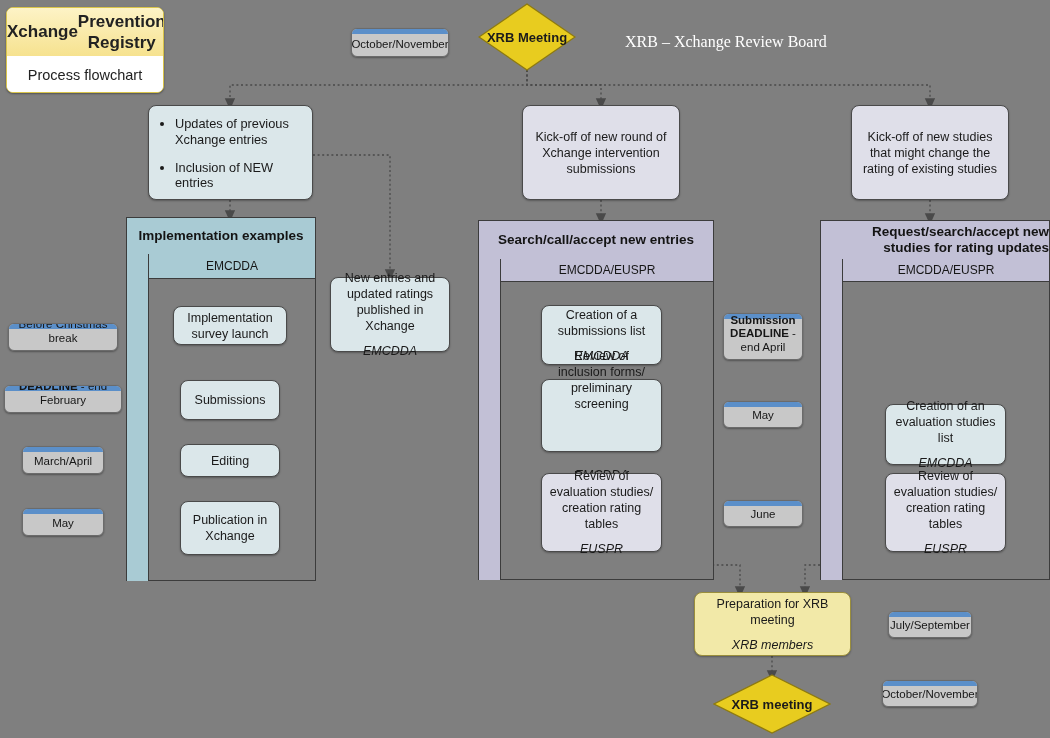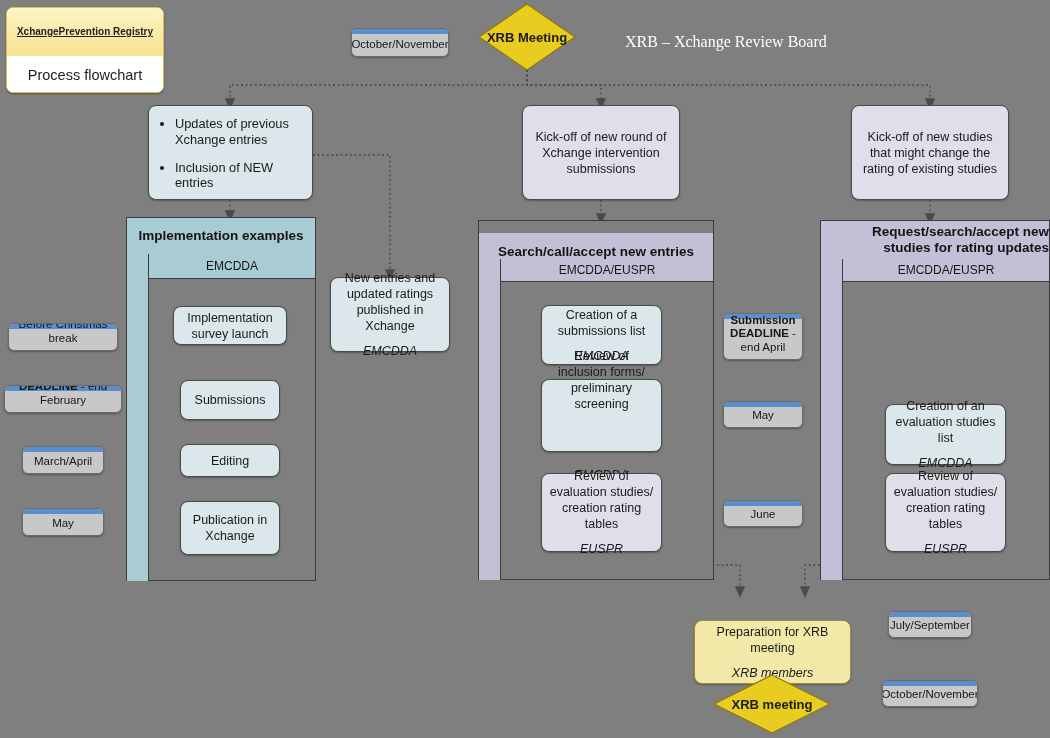--- a/index.html
+++ b/index.html
@@ -17,24 +17,23 @@
 
   
   .legend{
     left:6px;top:7px;width:158px;height:86px;
     border:1px solid #d9c44a;border-radius:7px;
     background:#ffffff;overflow:hidden;
     box-shadow:0 1px 2px rgba(0,0,0,.35);
   }
   .legend .lg-top{
     height:48px;background:linear-gradient(#fdf3c6,#f6e28f);
-    display:flex;align-items:center;justify-content:center;
-    font-size:10px;font-weight:600;line-height:1.25;text-align:center;
+    display:flex;align-items:center;justify-content:flex-start;
+    font-size:17px;font-weight:600;line-height:1.25;text-align:center;
     color:#222;
-    text-decoration:underline;
   }
   .legend .lg-bot{
     height:37px;display:flex;align-items:center;justify-content:center;
     font-size:14.5px;color:#222;background:#fff;
   }
 
   
   .diamond{display:flex;align-items:center;justify-content:center;}
   .diamond .dlabel{
     position:relative;z-index:2;font-weight:bold;font-size:13px;color:#1b1b1b;
@@ -48,21 +47,21 @@
   .box{
     border:1px solid #4a4a4a;border-radius:8px;
     display:flex;flex-direction:column;align-items:center;justify-content:center;
     text-align:center;font-size:12.5px;line-height:1.28;
     box-shadow:0 1px 2px rgba(0,0,0,.3);
     padding:5px 7px;
   }
   .box .sub{font-style:italic;margin-top:9px;}
   .box.blue{background:#dbe7ea;}
   .box.lilac{background:#dfdfe9;}
-  .box.yellow{background:#f2e9a8;border-color:#9a8e3c;margin-top:28px;}
+  .box.yellow{background:#f2e9a8;border-color:#9a8e3c;}
 
   .bullets{
     align-items:flex-start;justify-content:center;text-align:left;
     padding:8px 10px 8px 8px;
   }
   .bullets ul{margin:0;padding-left:18px;}
   .bullets li{margin:4px 0 12px 0;font-size:12.8px;line-height:1.25;}
   .bullets li:last-child{margin-bottom:2px;}
 
   
@@ -203,21 +202,21 @@
     <span>Submissions</span>
   </div>
   <div class="node box blue" style="left:180px;top:444px;width:100px;height:33px;">
     <span>Editing</span>
   </div>
   <div class="node box blue" style="left:180px;top:501px;width:100px;height:54px;">
     <span>Publication in Xchange</span>
   </div>
 
   <div class="node panel lilacP" style="left:478px;top:220px;width:236px;height:360px;position:absolute;">
-    <div class="hdr" style="height:38px;margin-top:12px;">Search/call/accept new entries</div>
+    <div class="hdr" style="height:38px;">Search/call/accept new entries</div>
     <div class="laneband" style="left:0;top:38px;width:22px;height:321px;"></div>
     <div class="lanehdr" style="left:22px;top:38px;right:0;height:23px;">EMCDDA/EUSPR</div>
   </div>
   <div class="node box blue" style="left:541px;top:305px;width:121px;height:60px;">
     <span>Creation of a submissions list</span>
     <span class="sub">EMCDDA</span>
   </div>
   <div class="node box blue" style="left:541px;top:379px;width:121px;height:73px;gap:46px;">
     <span>Review of inclusion forms/ preliminary screening</span>
     <span class="sub">EMCDDA</span>

